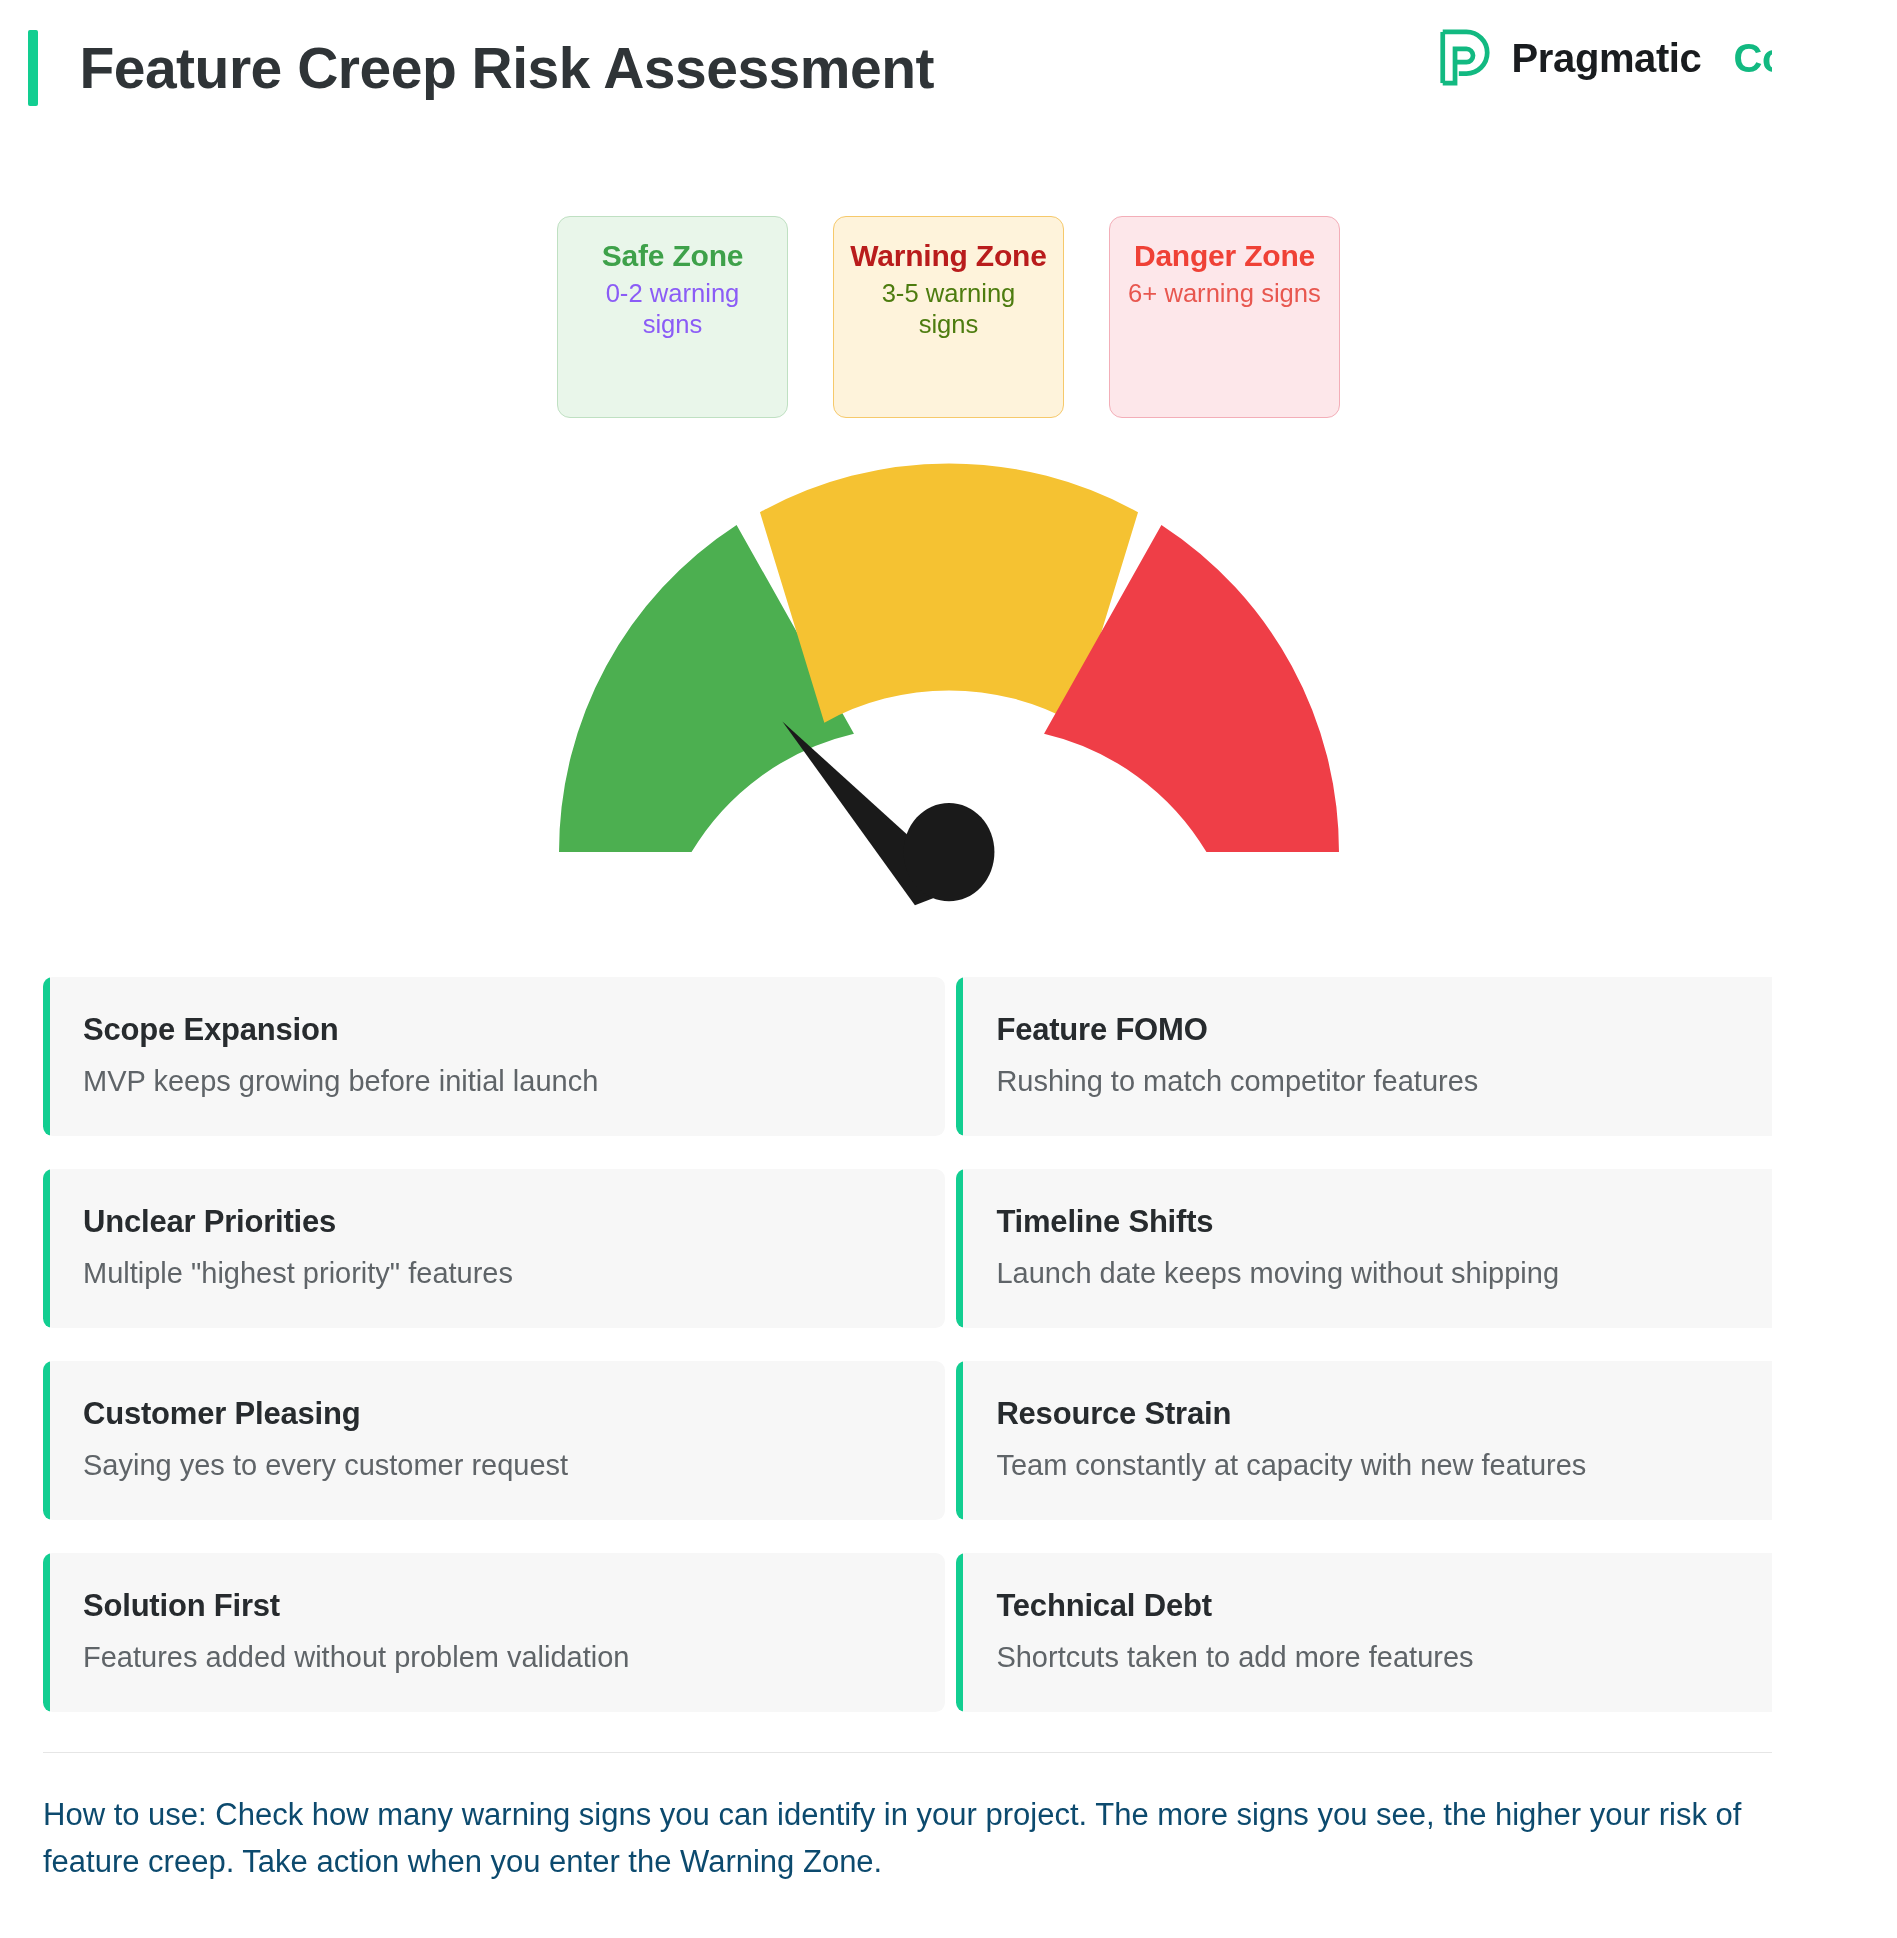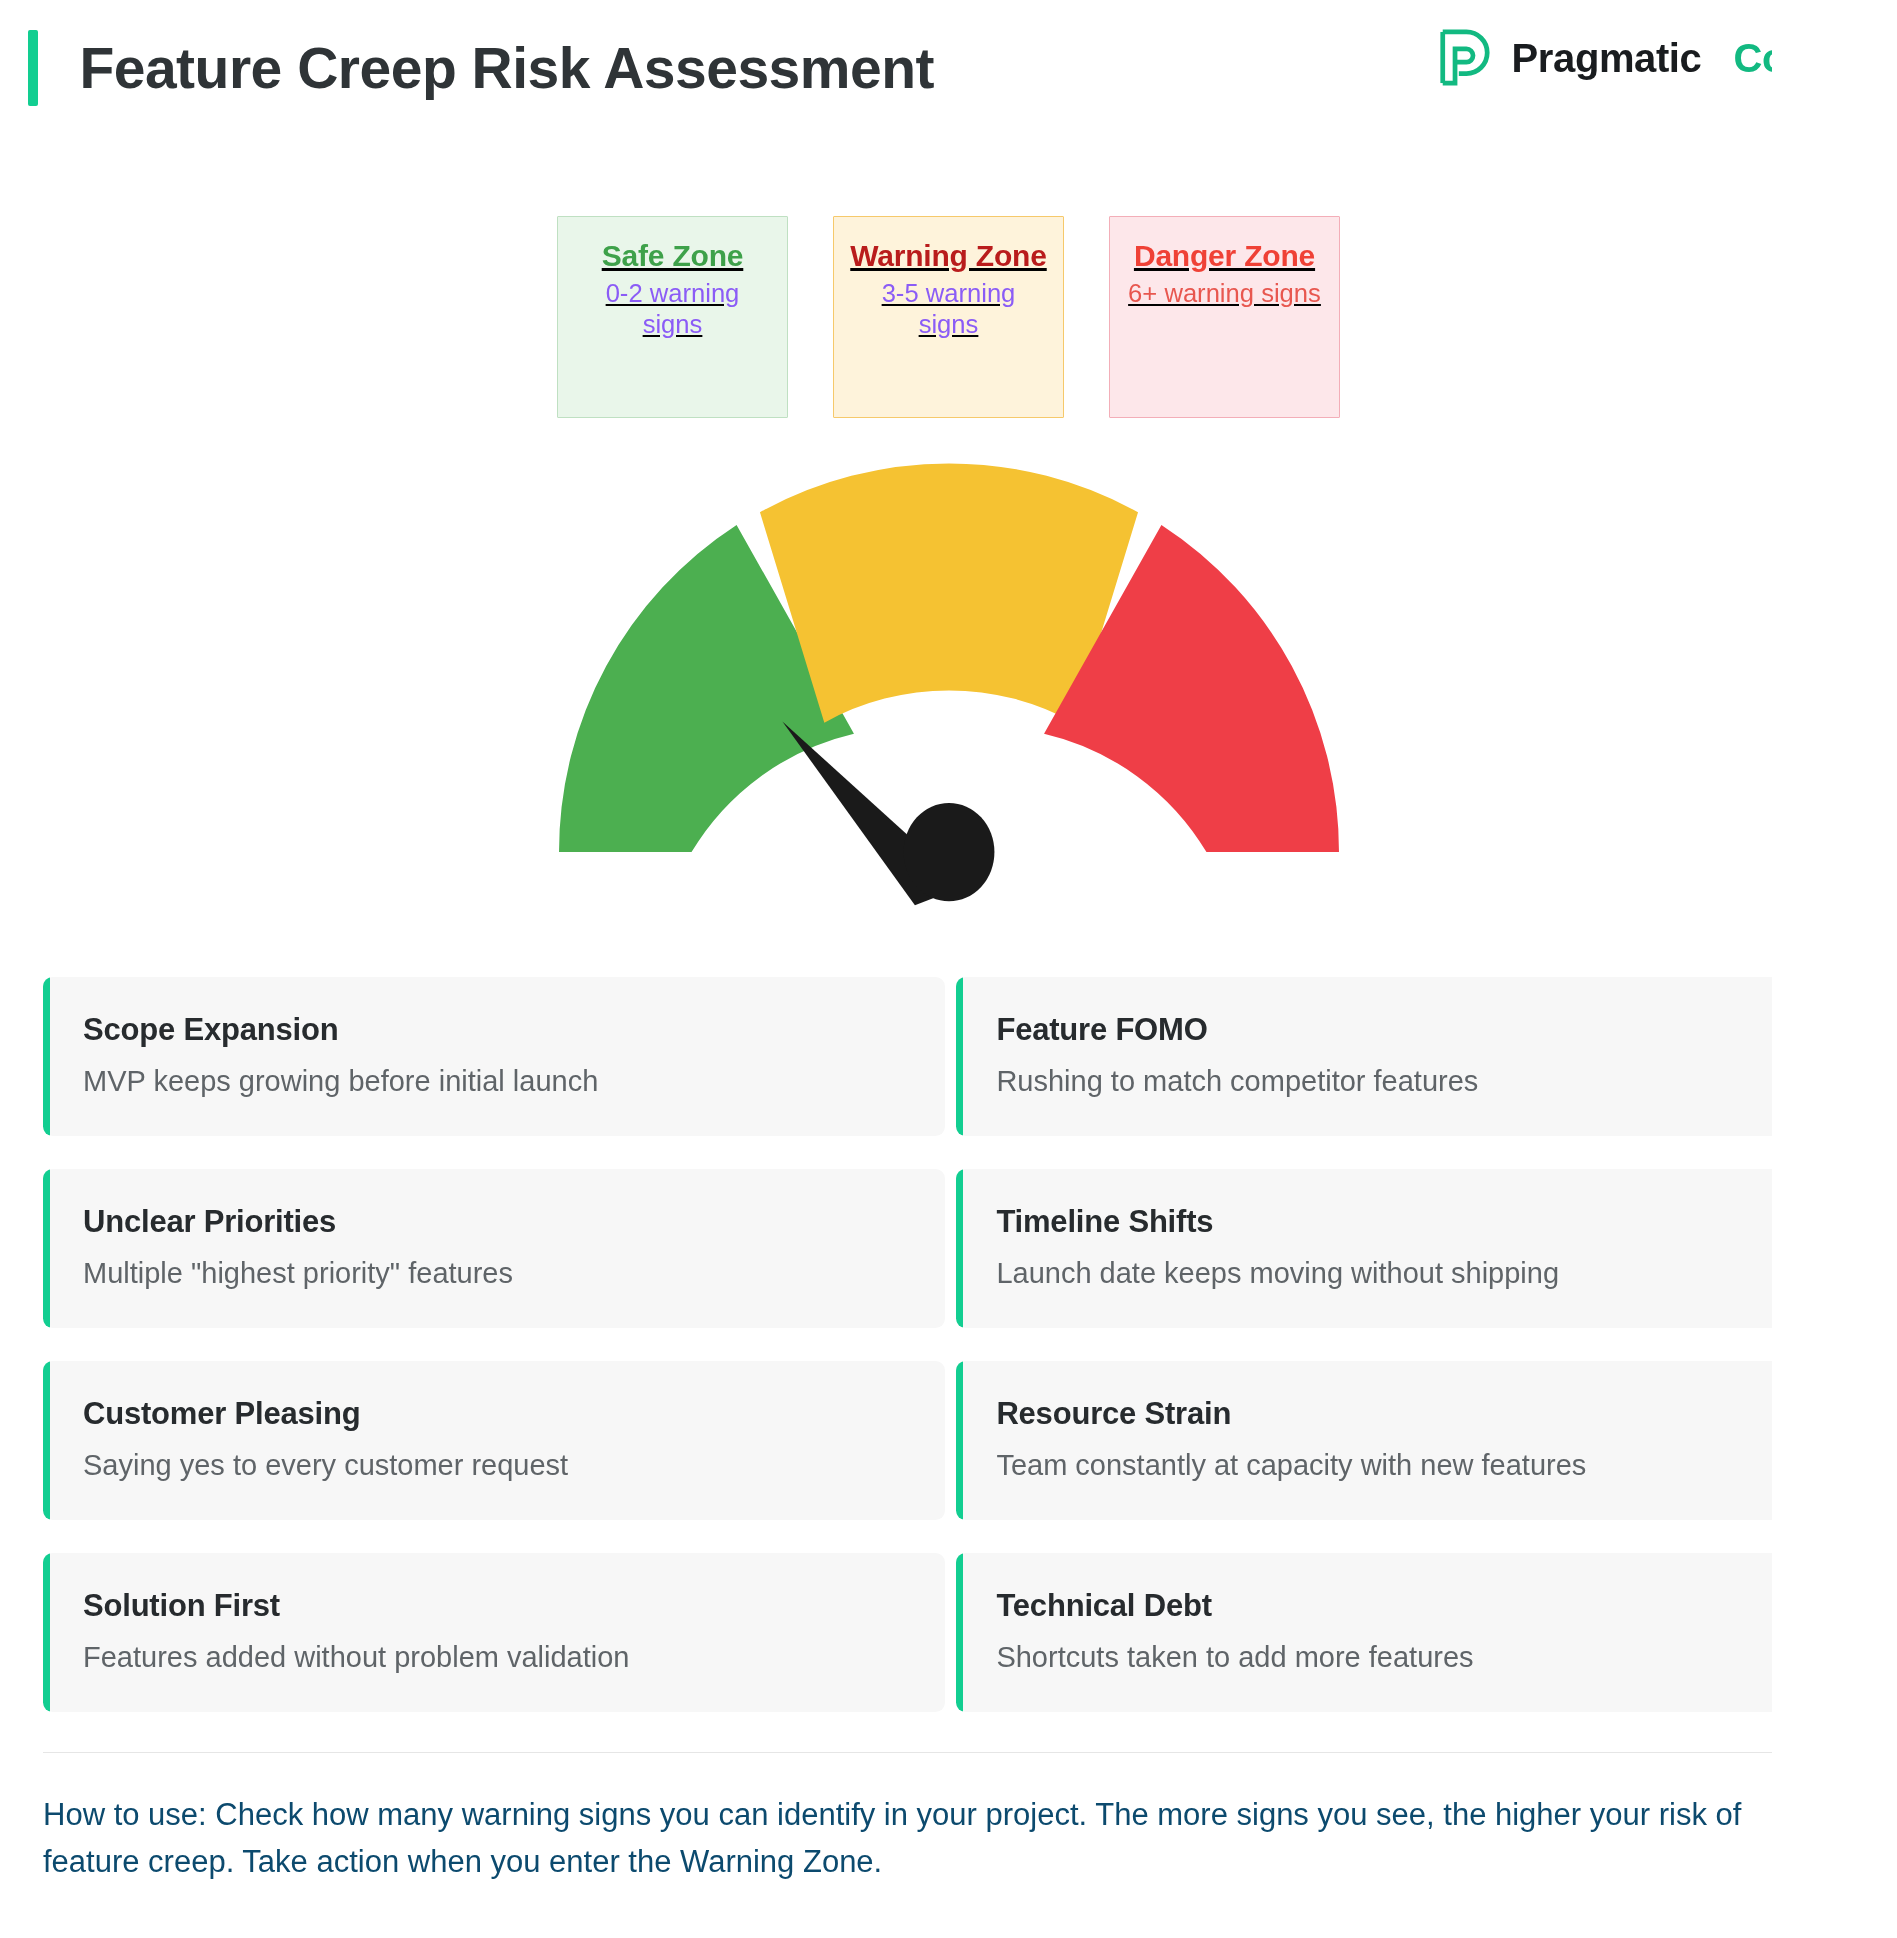--- a/index.html
+++ b/index.html
@@ -71,44 +71,43 @@
     position: absolute;
     left: 0; top: 216px;
     width: 1897px;
     display: flex;
     justify-content: center;
     gap: 45px;
   }
   .zone-card {
     width: 231px;
     height: 202px;
-    border-radius: 1px;
+    border-radius: 13px;
     border: 1.5px solid #cfcfcf;
     padding: 21px 15px 0 15px;
     text-align: center;
-    text-decoration: underline;
   }
   .zone-title {
     font-size: 30px;
     font-weight: 700;
     line-height: 1.18;
     letter-spacing: -0.2px;
   }
   .zone-sub {
     margin-top: 4.7px;
     font-size: 25.6px;
     font-weight: 400;
     line-height: 1.22;
   }
   .zone-safe    { background: #E9F6EA; border-color: #BFE0C2; }
   .zone-safe .zone-title { color: #3EA14A; }
   .zone-safe .zone-sub   { color: #8b5cf6; }
   .zone-warning { background: #FEF3DB; border-color: #F6C96B; }
   .zone-warning .zone-title { color: #b91c1c; }
-  .zone-warning .zone-sub   { color: #8b5cf6; }
+  .zone-warning .zone-sub   { color: #4d7c0f; }
   .zone-danger  { background: #FDE7EA; border-color: #F3AEB8; }
   .zone-danger .zone-title { color: #EF4136; }
   .zone-danger .zone-sub   { color: #E8574F; }
 
   
   .gauge-wrap {
     position: absolute;
     left: 0; top: 445px;
     width: 1897px;
     height: 473px;

